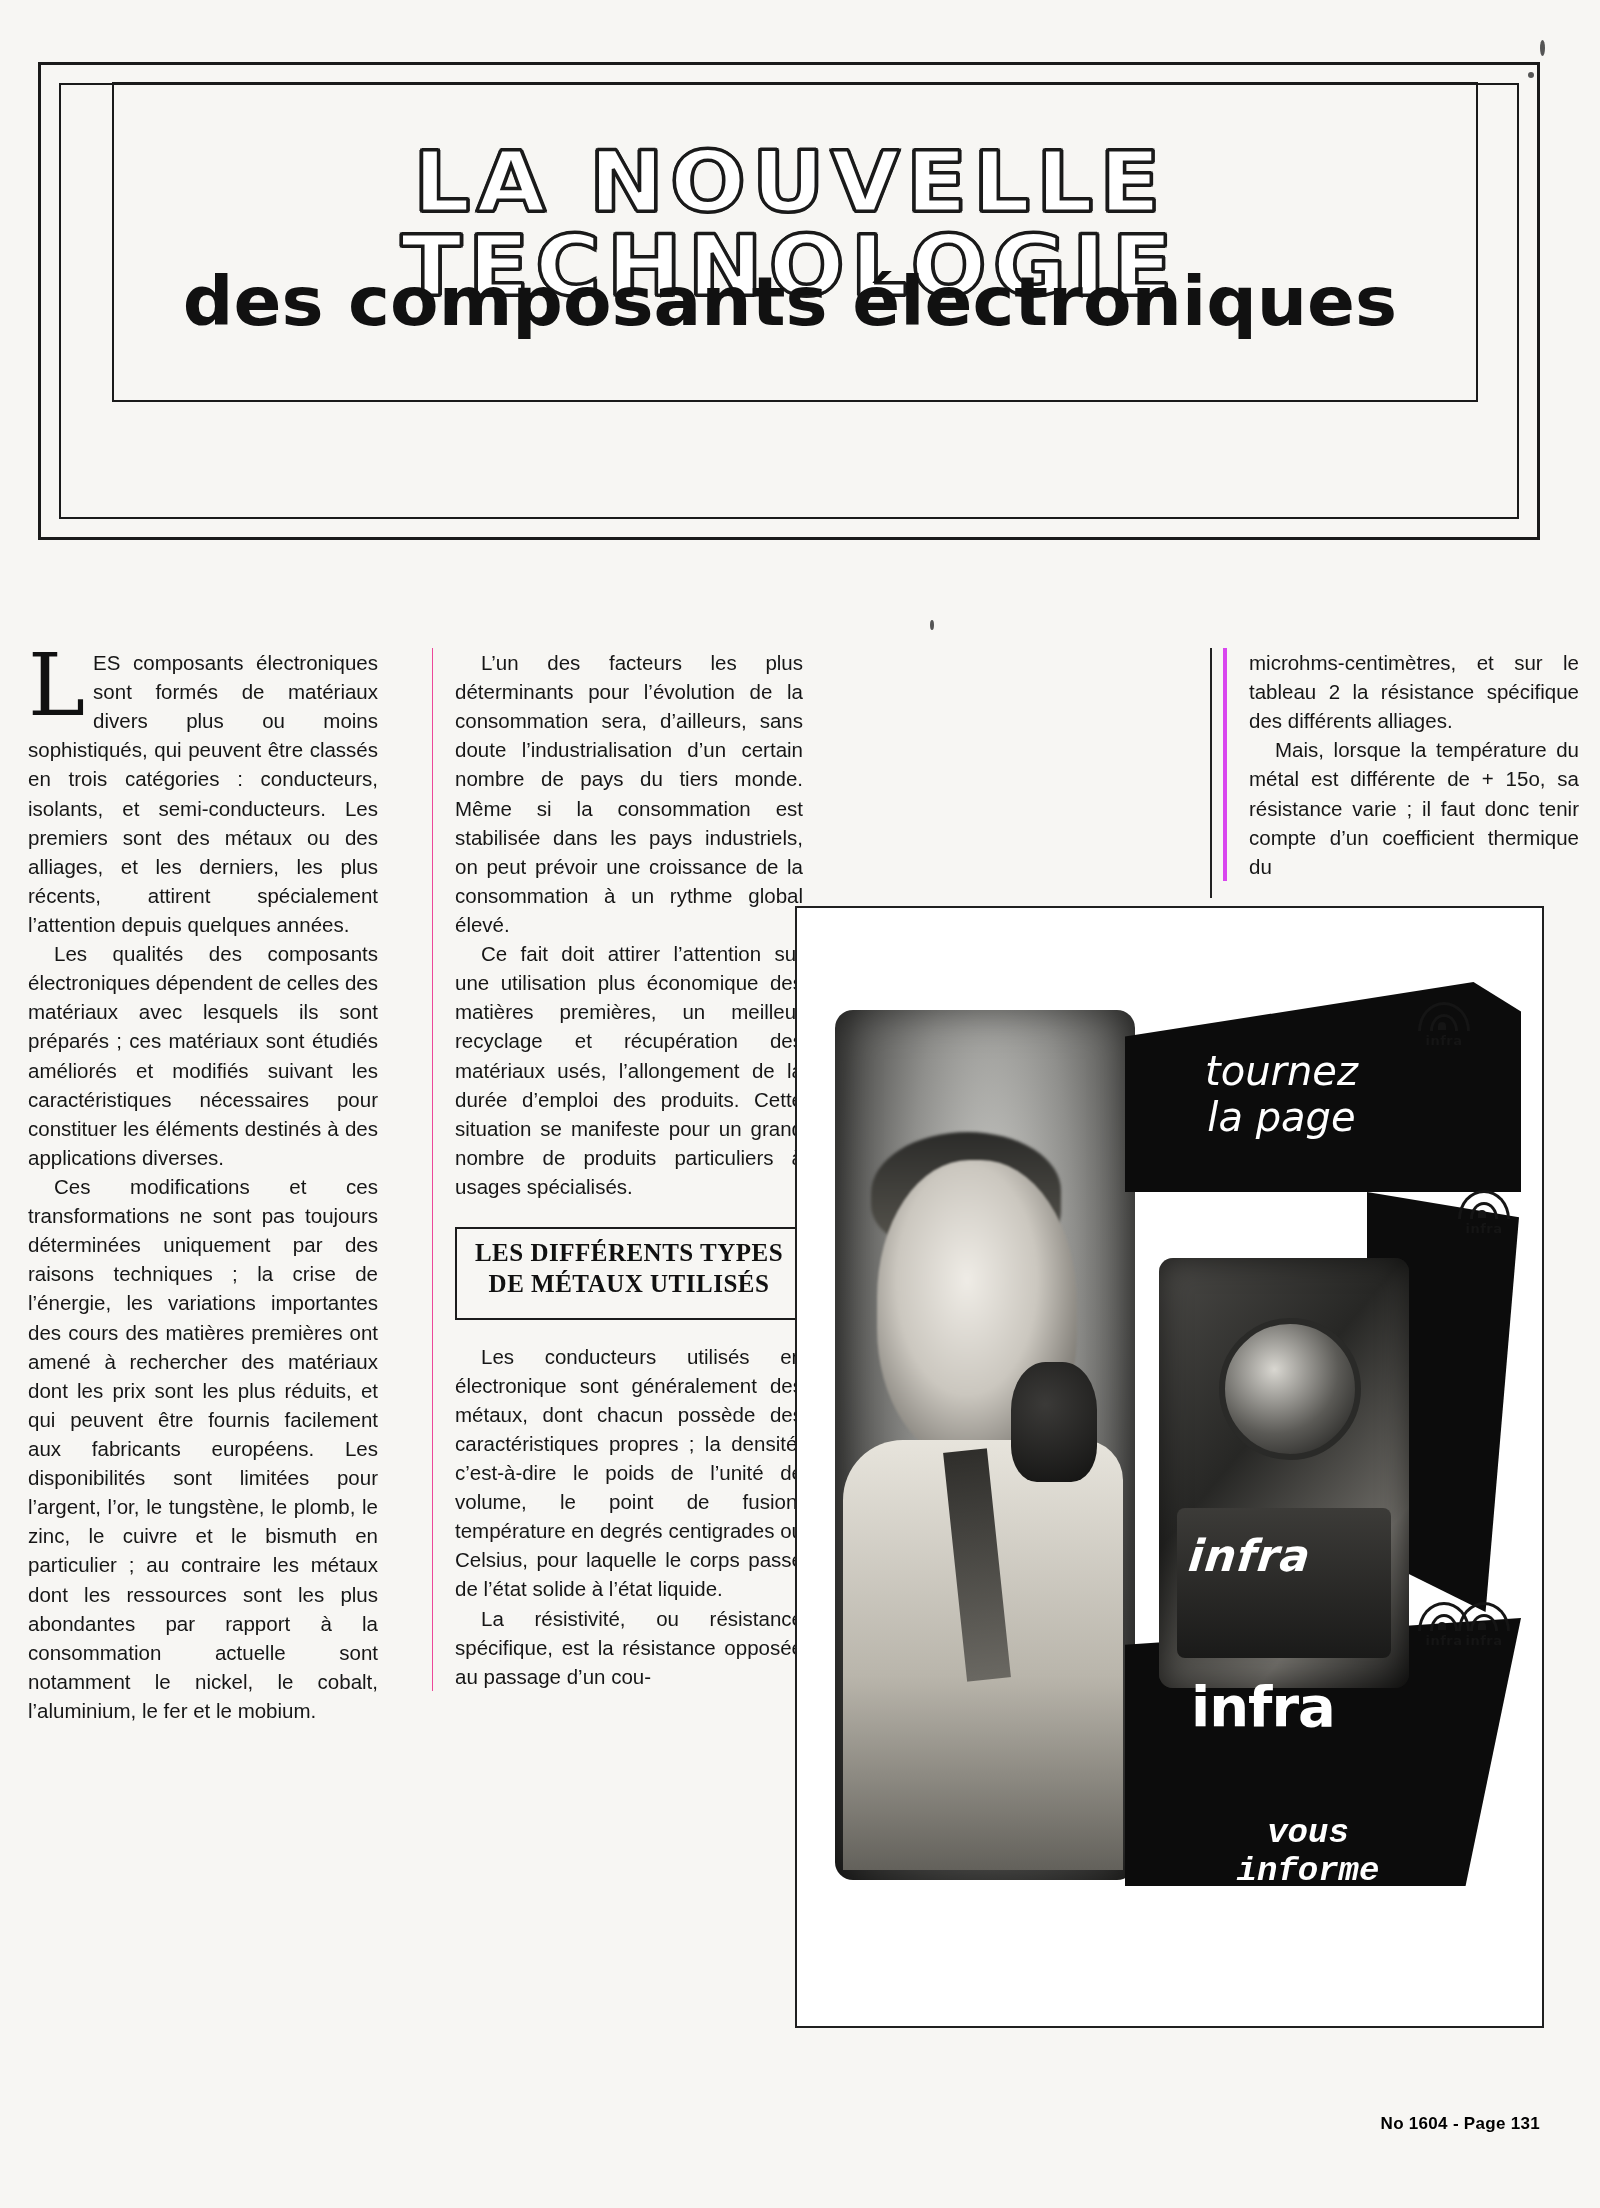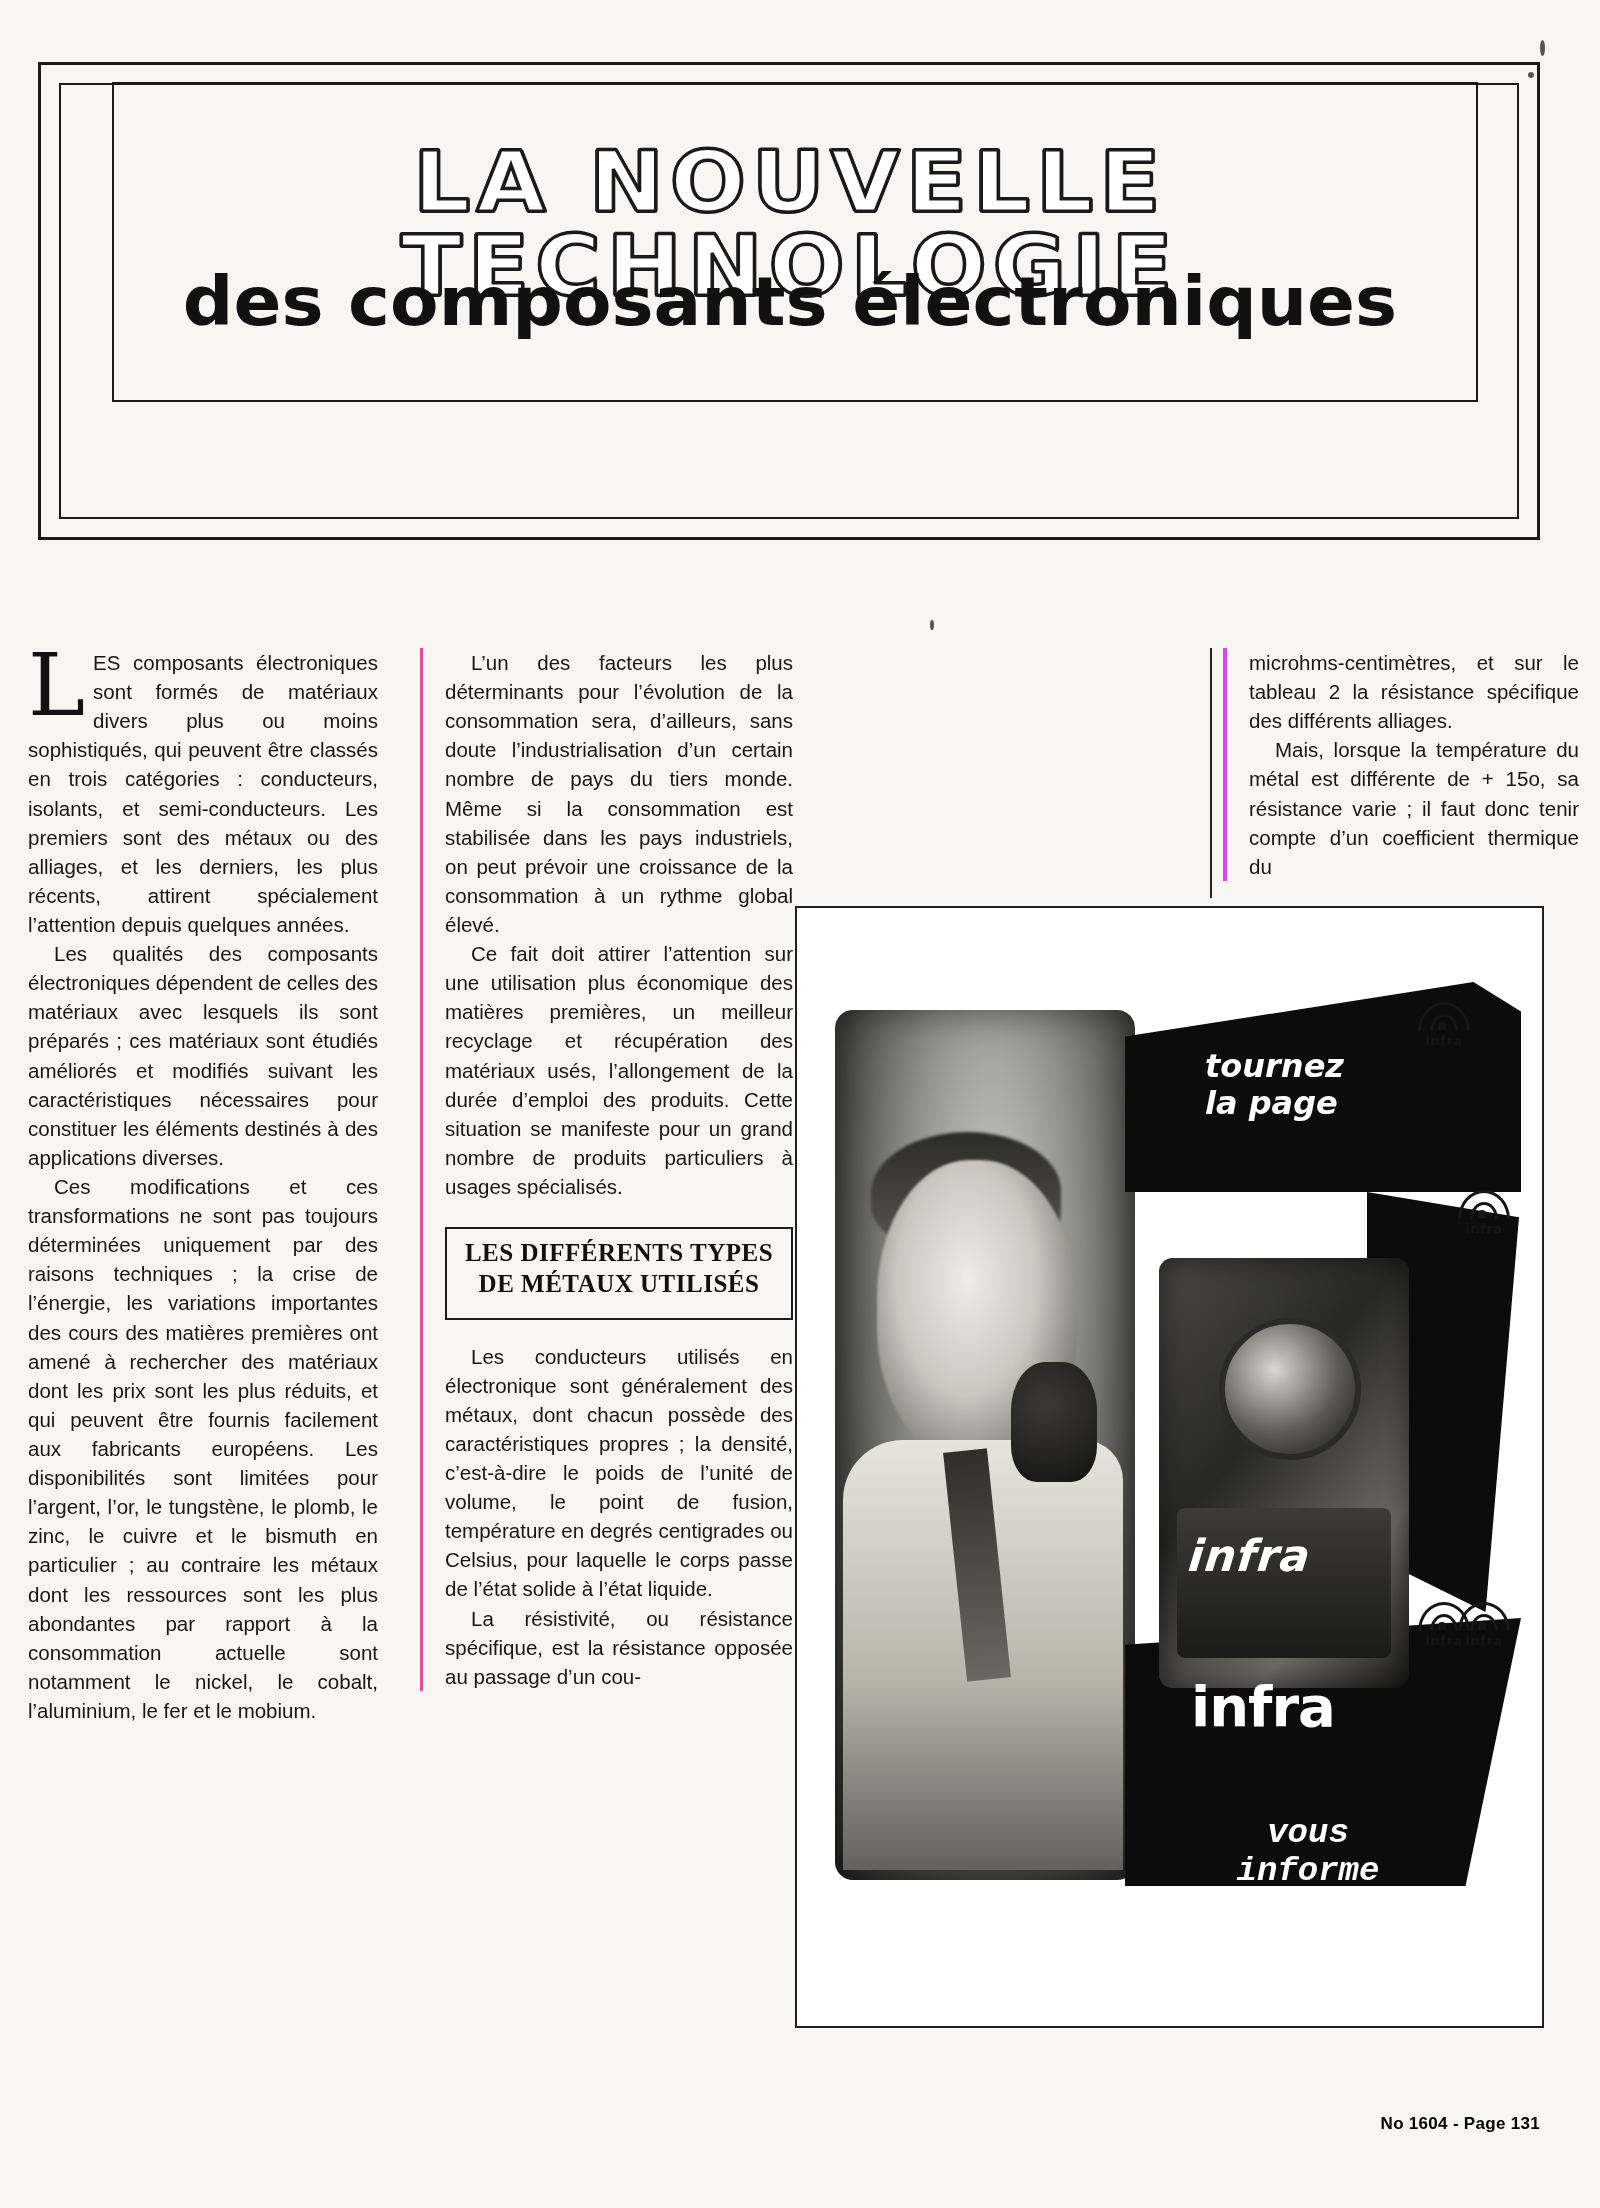--- a/index.html
+++ b/index.html
@@ -98,21 +98,21 @@
     text-align: justify;
     color: #161616;
     font-family: "Liberation Sans", sans-serif;
   }
   .col p {
     margin: 0 0 0 0;
     text-indent: 26px;
   }
   .col p.noindent { text-indent: 0; }
   .col-1 { left: 0px; }
-  .col-2 { left: 392px; border-left: 3px solid #ec4899; padding-left: 22px; width: 348px; }
+  .col-2 { left: 404px; border-left: 1px solid #ec4899; padding-left: 22px; width: 348px; }
   .col-3 { left: 795px; width: 380px; }
   .col-4 { left: 1195px; border-left: 4px solid #d946ef; padding-left: 22px; width: 330px; }
 
   .col-3-sep {
     position: absolute;
     left: 1182px;
     top: 0;
     width: 0;
     height: 250px;
     border-left: 2px solid #222;
@@ -277,24 +277,24 @@
     height: 268px;
     clip-path: polygon(0 10%, 100% 0, 86% 100%, 0 100%);
   }
   .ad-tournez {
     position: absolute;
     left: 398px;
     top: 130px;
     color: #ffffff;
     font-family: "DejaVu Sans", sans-serif;
     font-style: italic;
-    font-weight: bold;
-    font-size: 32px;
+    font-weight: normal;
+    font-size: 40px;
     line-height: 1.15;
-    text-align: left;
+    text-align: center;
   }
   .ad-infra-big {
     position: absolute;
     left: 384px;
     top: 756px;
     color: #ffffff;
     font-family: "DejaVu Sans", sans-serif;
     font-weight: bold;
     font-size: 56px;
     letter-spacing: -1px;

